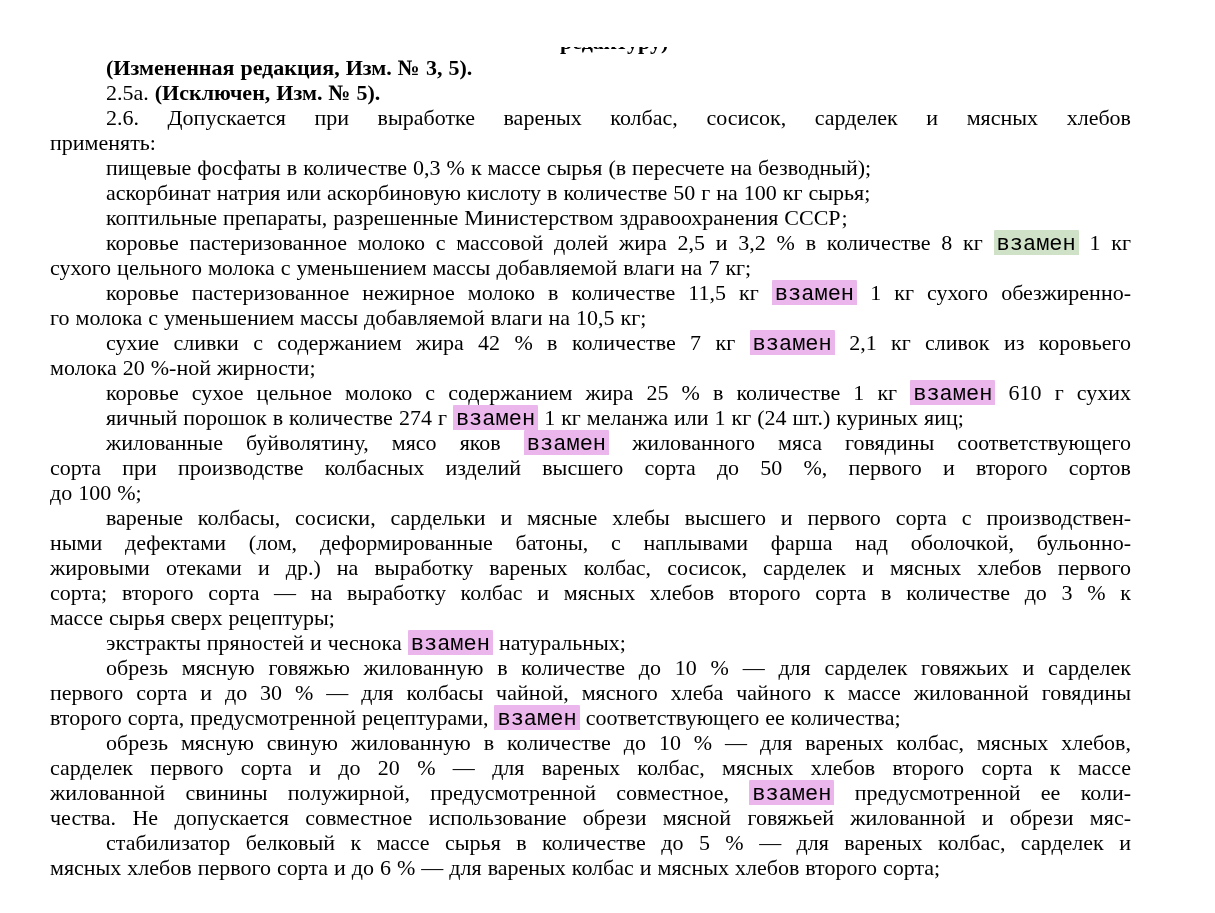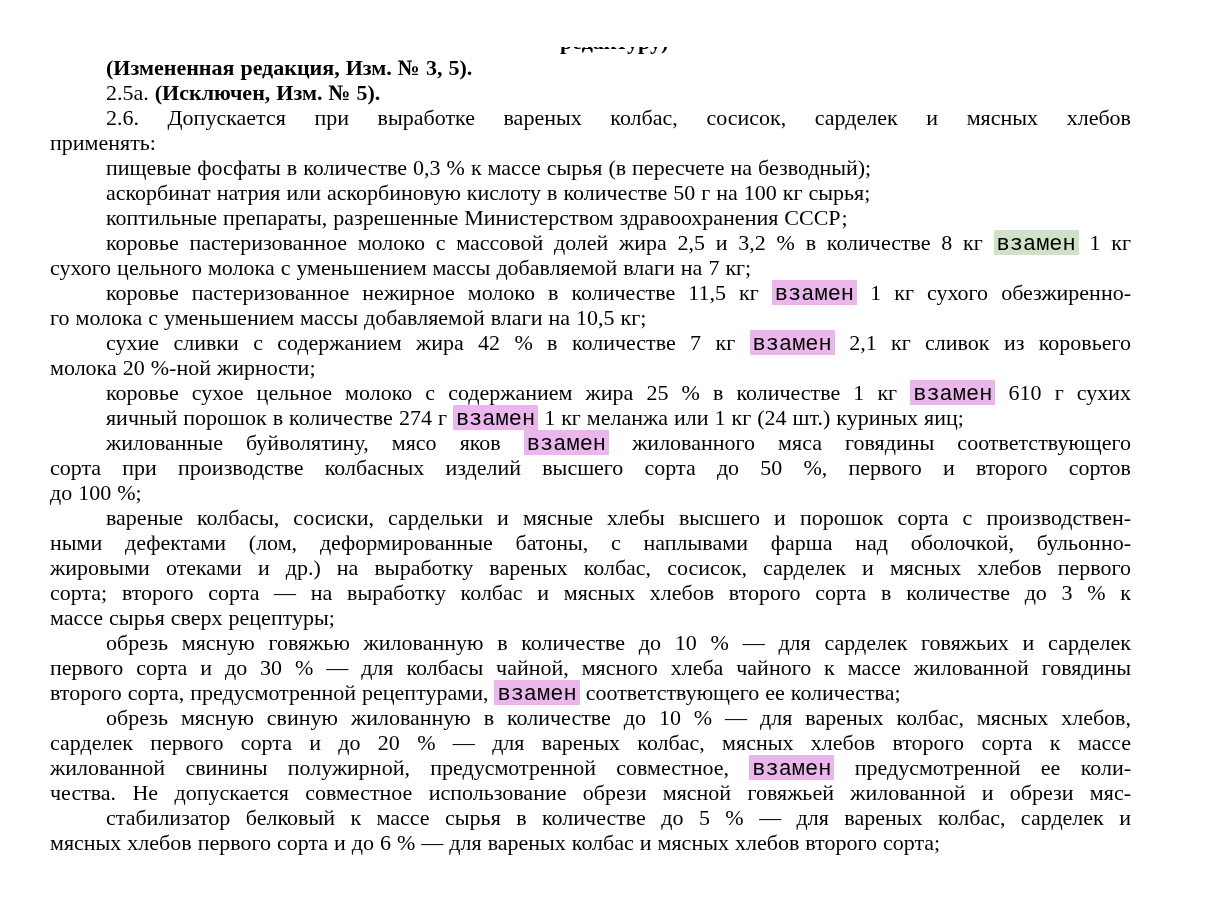--- a/index.html
+++ b/index.html
@@ -82,25 +82,26 @@
         <div class="line"><span class="">сухого цельного молока с уменьшением массы добавляемой влаги на 7 кг;</span></div>
         <div class="line indent justify"><span class="">коровье пастеризованное нежирное молоко в количестве 11,5 кг </span><span class="hl hl-pink">взамен</span><span class=""> 1 кг сухого обезжиренно-</span></div>
         <div class="line"><span class="">го молока с уменьшением массы добавляемой влаги на 10,5 кг;</span></div>
         <div class="line indent justify"><span class="">сухие сливки с содержанием жира 42 % в количестве 7 кг </span><span class="hl hl-pink">взамен</span><span class=""> 2,1 кг сливок из коровьего</span></div>
         <div class="line"><span class="">молока 20 %-ной жирности;</span></div>
         <div class="line indent justify"><span class="">коровье сухое цельное молоко с содержанием жира 25 % в количестве 1 кг </span><span class="hl hl-pink">взамен</span><span class=""> 610 г сухих</span></div>
         <div class="line indent"><span class="">яичный порошок в количестве 274 г </span><span class="hl hl-pink">взамен</span><span class=""> 1 кг меланжа или 1 кг (24 шт.) куриных яиц;</span></div>
         <div class="line indent justify"><span class="">жилованные буйволятину, мясо яков </span><span class="hl hl-pink">взамен</span><span class=""> жилованного мяса говядины соответствующего</span></div>
         <div class="line justify"><span class="">сорта при производстве колбасных изделий высшего сорта до 50 %, первого и второго сортов</span></div>
         <div class="line"><span class="">до 100 %;</span></div>
-        <div class="line indent justify"><span class="">вареные колбасы, сосиски, сардельки и мясные хлебы высшего и порошок сорта с производствен-</span></div>
+        <div class="line indent justify"><span class="">вареные колбасы, сосиски, сардельки и мясные хлебы высшего и первого сорта с производствен-</span></div>
         <div class="line justify"><span class="">ными дефектами (лом, деформированные батоны, с наплывами фарша над оболочкой, бульонно-</span></div>
         <div class="line justify"><span class="">жировыми отеками и др.) на выработку вареных колбас, сосисок, сарделек и мясных хлебов первого</span></div>
         <div class="line justify"><span class="">сорта; второго сорта — на выработку колбас и мясных хлебов второго сорта в количестве до 3 % к</span></div>
         <div class="line"><span class="">массе сырья сверх рецептуры;</span></div>
+        <div class="line indent"><span class="">экстракты пряностей и чеснока </span><span class="hl hl-pink">взамен</span><span class=""> натуральных;</span></div>
         <div class="line indent justify"><span class="">обрезь мясную говяжью жилованную в количестве до 10 % — для сарделек говяжьих и сарделек</span></div>
         <div class="line justify"><span class="">первого сорта и до 30 % — для колбасы чайной, мясного хлеба чайного к массе жилованной говядины</span></div>
         <div class="line"><span class="">второго сорта, предусмотренной рецептурами, </span><span class="hl hl-pink">взамен</span><span class=""> соответствующего ее количества;</span></div>
         <div class="line indent justify"><span class="">обрезь мясную свиную жилованную в количестве до 10 % — для вареных колбас, мясных хлебов,</span></div>
         <div class="line justify"><span class="">сарделек первого сорта и до 20 % — для вареных колбас, мясных хлебов второго сорта к массе</span></div>
         <div class="line justify"><span class="">жилованной свинины полужирной, предусмотренной совместное, </span><span class="hl hl-pink">взамен</span><span class=""> предусмотренной ее коли-</span></div>
         <div class="line justify"><span class="">чества. Не допускается совместное использование обрези мясной говяжьей жилованной и обрези мяс-</span></div>
         <div class="line indent justify"><span class="">стабилизатор белковый к массе сырья в количестве до 5 % — для вареных колбас, сарделек и</span></div>
         <div class="line"><span class="">мясных хлебов первого сорта и до 6 % — для вареных колбас и мясных хлебов второго сорта;</span></div>
       </div>

